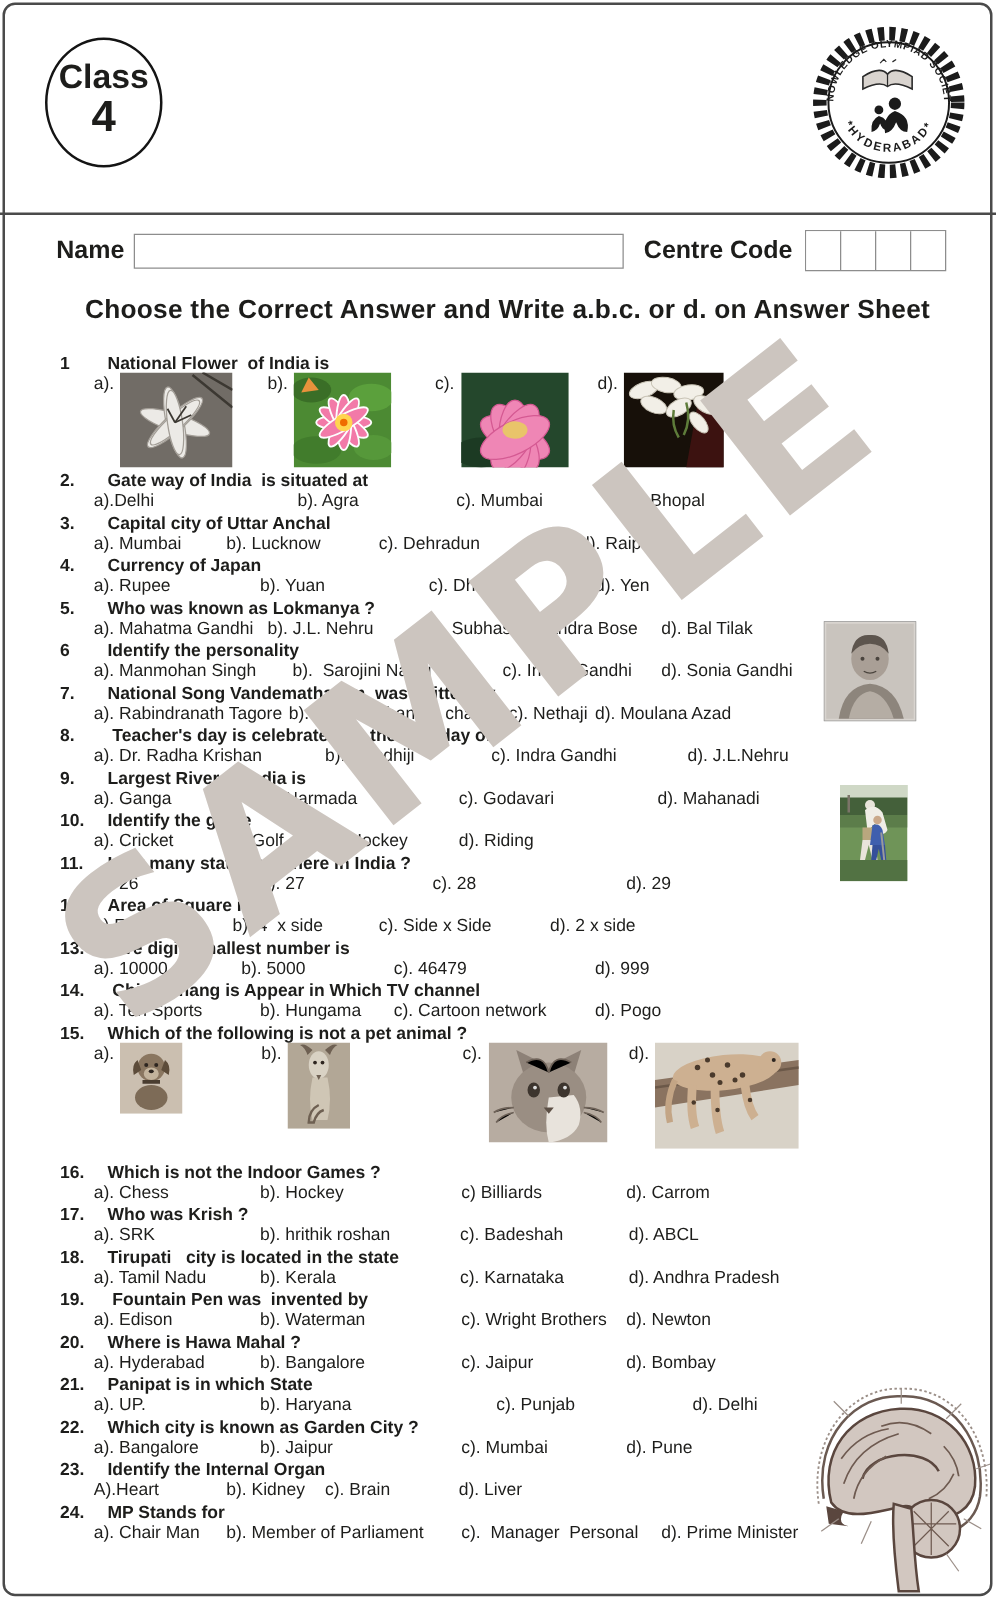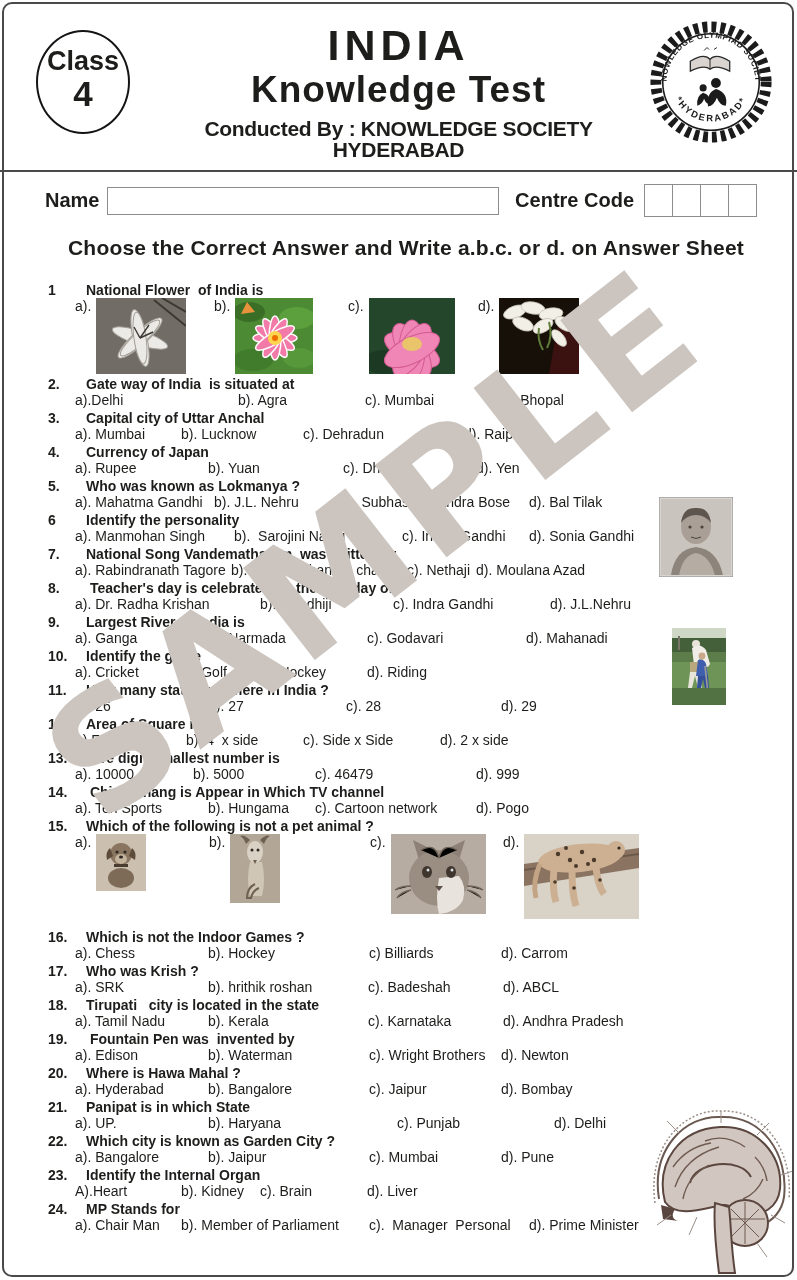--- a/index.html
+++ b/index.html
@@ -56,25 +56,20 @@
 </head>
 <body>
 
 <div class="page">
   <div class="frame"></div>
 
   <div class="class-circle">
     <div class="class-lbl">Class</div>
     <div class="class-num">4</div>
   </div>
-  <div class="titles">
-    <div class="title">INDIA</div>
-    <div class="subtitle">Knowledge Test</div>
-    <div class="conducted">Conducted By : KNOWLEDGE SOCIETY HYDERABAD</div>
-  </div>
   <div class="logo">
     <svg width="128" height="128" viewBox="0 0 130 130">
       <circle cx="65" cy="65" r="56" fill="#ffffff" stroke="#1b1b1b" stroke-width="11" stroke-dasharray="5 4.1"></circle>
       <circle cx="65" cy="65" r="49" fill="#ffffff" stroke="#1b1b1b" stroke-width="1.6"></circle>
       <defs>
         <path id="arcT" d="M 20 65 A 45 45 0 0 1 110 65"></path>
         <path id="arcB" d="M 25 65 A 40 40 0 0 0 105 65"></path>
       </defs>
       <text font-size="8.2" font-weight="bold" letter-spacing="0.6" fill="#1b1b1b" font-family="Liberation Sans, sans-serif">
         <textPath href="#arcT" startOffset="50%" text-anchor="middle">KNOWLEDGE OLYMPIAD SOCIETY</textPath>

